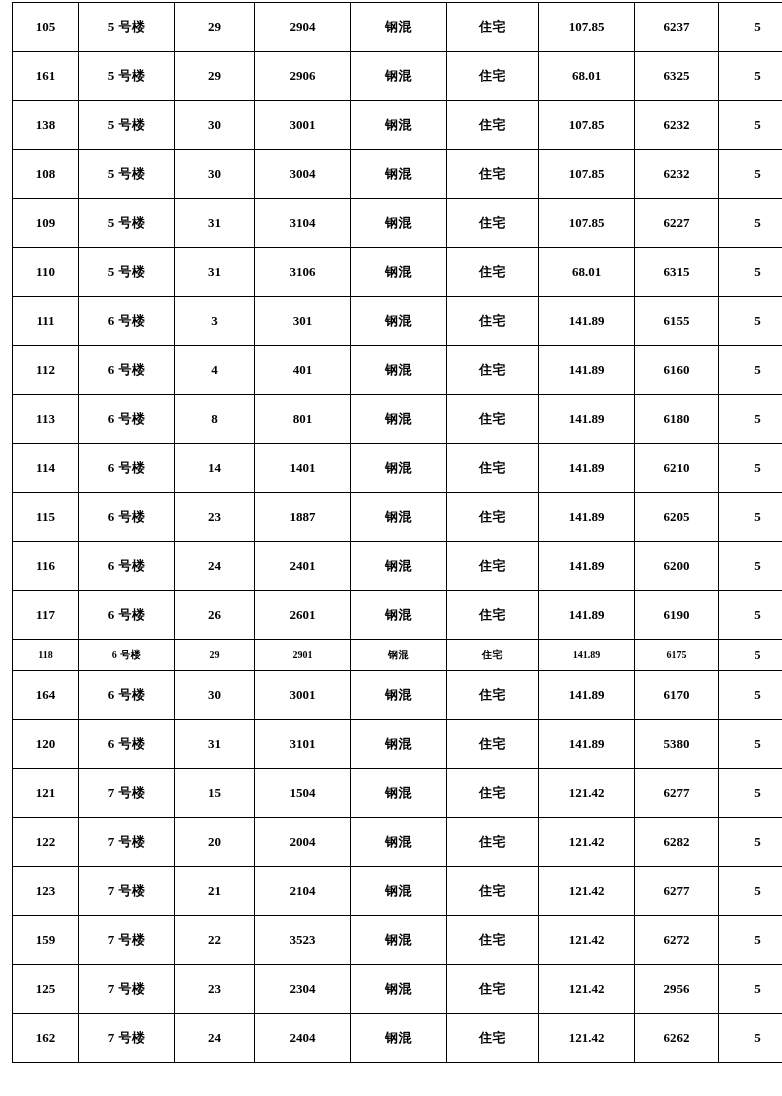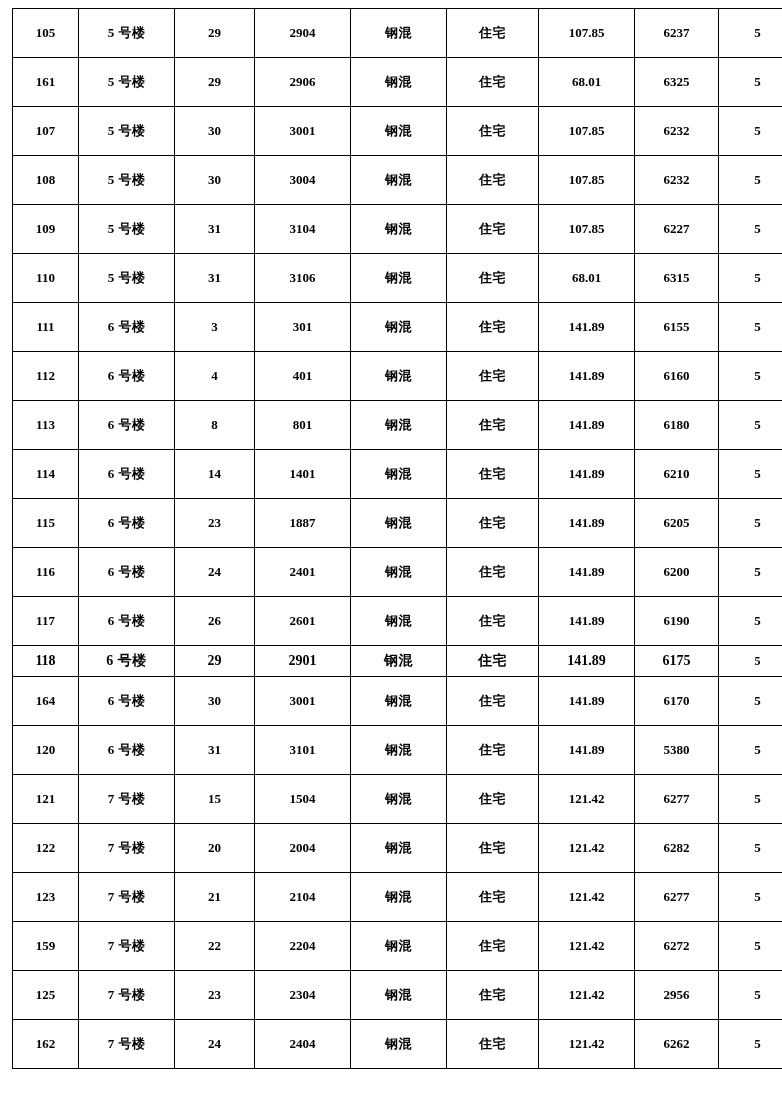--- a/index.html
+++ b/index.html
@@ -8,21 +8,21 @@
     background: #ffffff;
   }
   body {
     width: 782px;
     font-family: "Liberation Serif", "DejaVu Serif", serif;
     color: #000000;
   }
   .page {
     width: 782px;
     box-sizing: border-box;
-    padding: 8px 12px 8px 12px;
+    padding: 2px 12px 8px 12px;
   }
   table.data-table {
     border-collapse: collapse;
     width: 758px;
     table-layout: fixed;
   }
   table.data-table td {
     border: 1px solid #000000;
     text-align: center;
     vertical-align: middle;
@@ -43,21 +43,21 @@
   col.c4 { width: 96px; }
   col.c5 { width: 92px; }
   col.c6 { width: 96px; }
   col.c7 { width: 84px; }
   col.c8 { width: 78px; }
 
   
   tr.short td {
     height: 30px;
     line-height: 30px;
-    font-size: 14px;
+    font-size: 10px;
   }
   tr.short td.last-col {
     font-size: 12px;
   }
   .cjk {
     font-family: "DejaVu Sans", "Liberation Sans", sans-serif;
     font-weight: bold;
     font-size: 13px;
     letter-spacing: 0.5px;
   }
@@ -95,21 +95,21 @@
           <td class="cjk">5 号楼</td>
           <td>29</td>
           <td>2906</td>
           <td class="cjk">钢混</td>
           <td class="cjk">住宅</td>
           <td>68.01</td>
           <td>6325</td>
           <td class="last-col">5</td>
         </tr>
         <tr>
-          <td>107</td>
+          <td>138</td>
           <td class="cjk">5 号楼</td>
           <td>30</td>
           <td>3001</td>
           <td class="cjk">钢混</td>
           <td class="cjk">住宅</td>
           <td>107.85</td>
           <td>6232</td>
           <td class="last-col">5</td>
         </tr>
         <tr>
@@ -285,21 +285,21 @@
           <td class="cjk">钢混</td>
           <td class="cjk">住宅</td>
           <td>121.42</td>
           <td>6277</td>
           <td class="last-col">5</td>
         </tr>
         <tr>
           <td>159</td>
           <td class="cjk">7 号楼</td>
           <td>22</td>
-          <td>2204</td>
+          <td>3523</td>
           <td class="cjk">钢混</td>
           <td class="cjk">住宅</td>
           <td>121.42</td>
           <td>6272</td>
           <td class="last-col">5</td>
         </tr>
         <tr>
           <td>125</td>
           <td class="cjk">7 号楼</td>
           <td>23</td>

